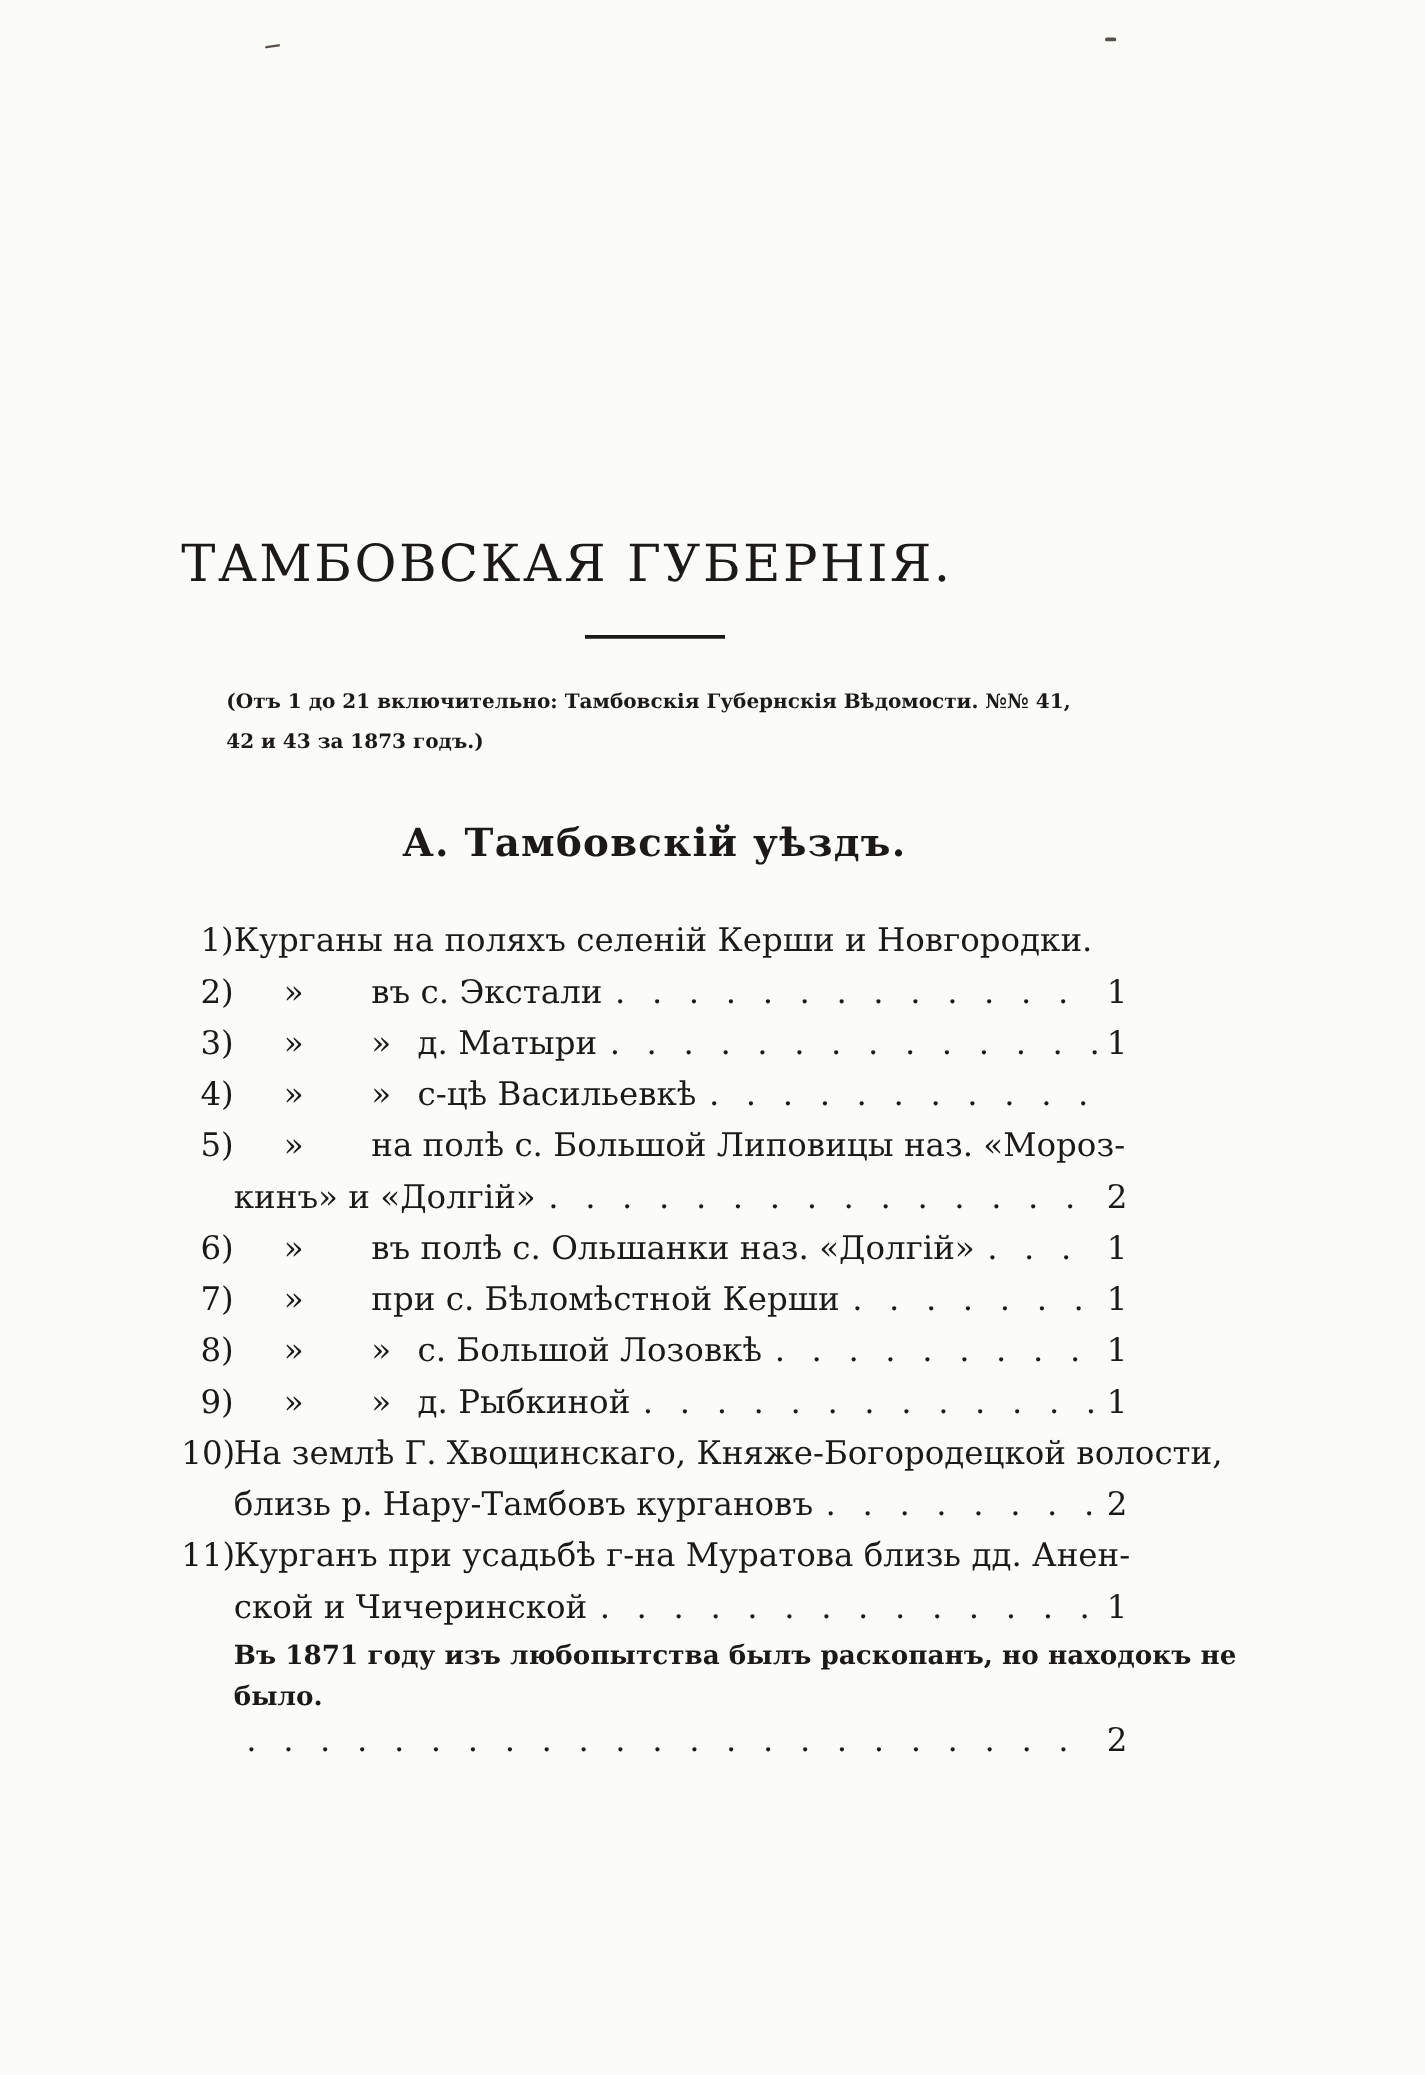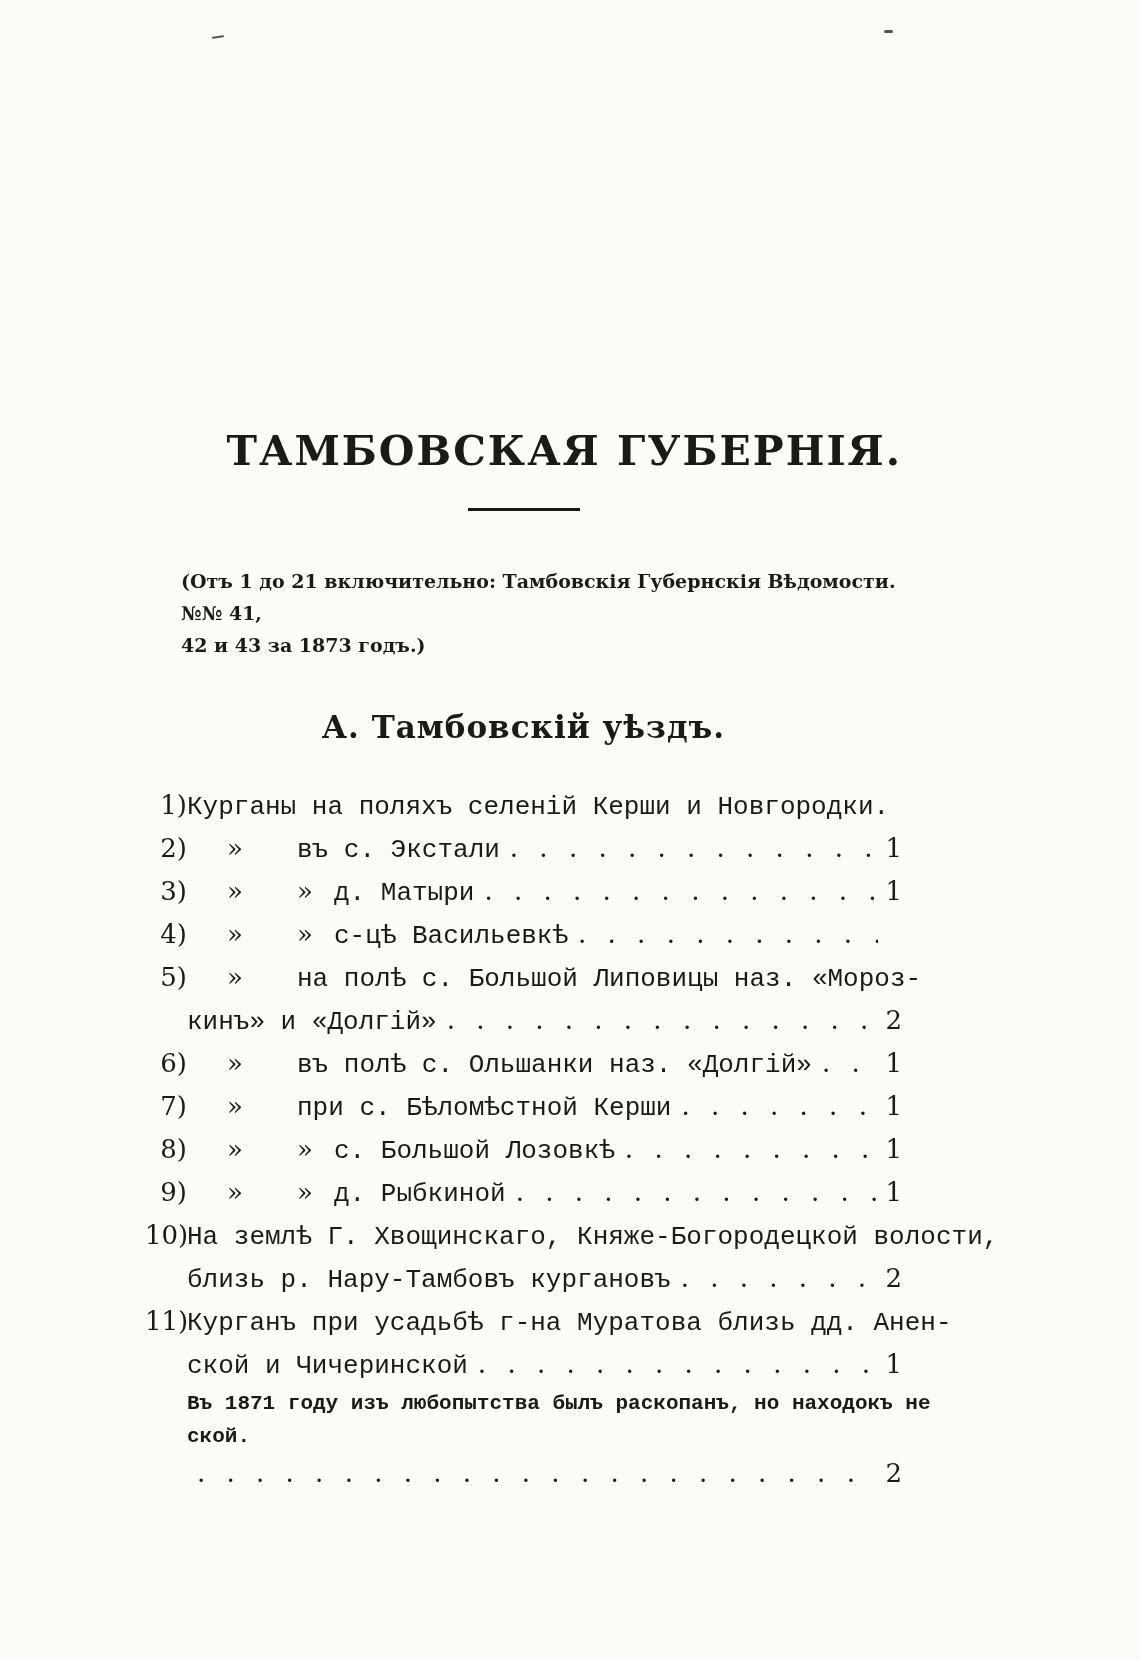--- a/index.html
+++ b/index.html
@@ -17,43 +17,43 @@
     overflow: hidden;
   }
   .content {
     margin-left: 145px;
     width: 757px;
     padding-top: 425px;
     box-sizing: content-box;
   }
   .title {
     margin: 0;
-    text-align: right;
+    text-align: left;
     font-size: 41px;
-    font-weight: bold;
+    font-weight: normal;
     letter-spacing: 2px;
     line-height: 1.3;
   }
   .rule {
     width: 112px;
     height: 0;
     border-top: 3px solid var(--ink);
     margin: 30px auto 0 auto;
   }
   .heading {
     margin: 26px 0 0 0;
     text-align: center;
     font-size: 29px;
     font-weight: bold;
     letter-spacing: 1px;
   }
   .source-note {
-    margin-top: 54px;
+    margin-top: 34px;
     padding-left: 36px;
-    font-size: 19px;
+    font-size: 16px;
     font-weight: bold;
     line-height: 32px;
   }
   .subsection {
     margin: 48px 0 40px 0;
     text-align: center;
     font-size: 31px;
     font-weight: bold;
     letter-spacing: 1px;
   }
@@ -61,21 +61,21 @@
   .toc-line {
     display: flex;
     align-items: baseline;
     line-height: 41px;
   }
   .num { flex: none; width: 42px; text-align: right; }
   .m { flex: none; display: inline-block; }
   .m:empty { display: none; }
   .m1 { width: 110px; padding-left: 40px; box-sizing: border-box; }
   .m2 { width: 37px; }
-  .txt { flex: none; white-space: pre; font-family: Liberation Mono, monospace; }
+  .txt { flex: none; white-space: pre; }
   .indent2 .txt { }
   .leader {
     flex: 1 1 auto;
     overflow: hidden;
     white-space: nowrap;
     margin-left: 10px;
     letter-spacing: 2px;
   }
   .leader::before {
     content: ". . . . . . . . . . . . . . . . . . . . . . . . . . . . . . . .";
@@ -238,21 +238,21 @@
       <span class="num"></span>
 
       <span class="txt">Въ 1871 году изъ любопытства былъ раскопанъ, но находокъ не</span>
       <span class="leader"></span>
       <span class="val"></span>
     </div>
 
     <div class="toc-line note-line nodots">
       <span class="num"></span>
 
-      <span class="txt">ской.</span>
+      <span class="txt">было.</span>
       <span class="leader"></span>
       <span class="val"></span>
     </div>
 
 
     <div class="toc-line">
       <span class="num"></span>
 
       <span class="leader"></span>
       <span class="val">2</span>

